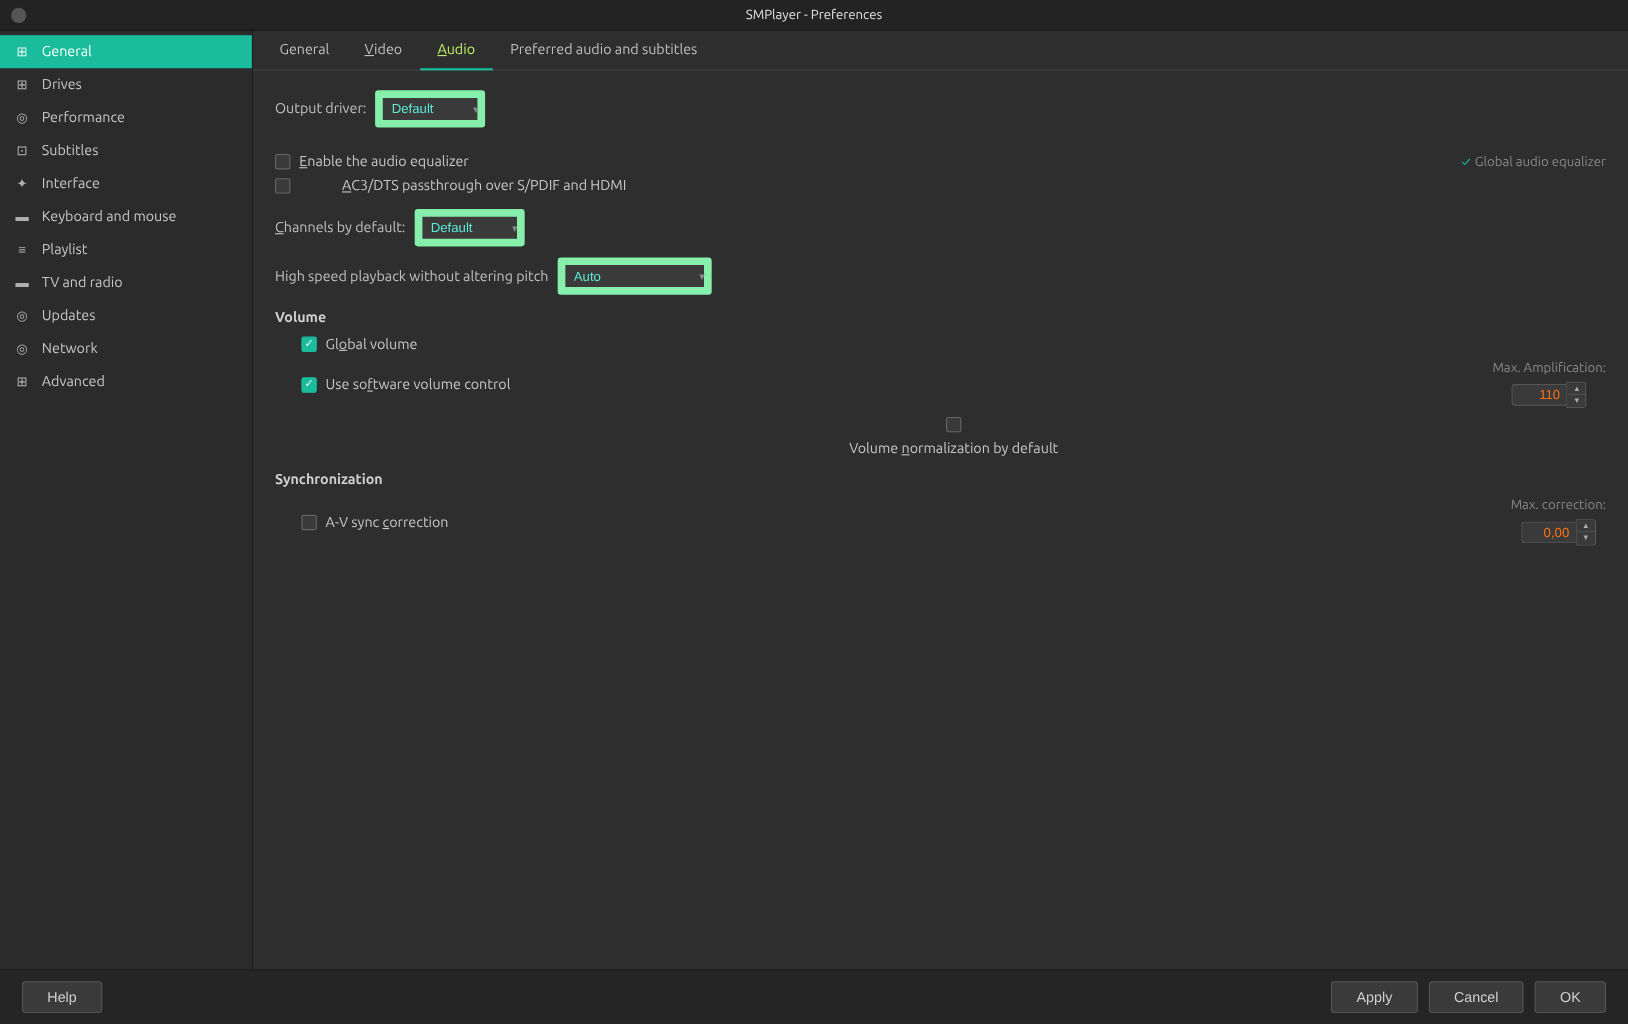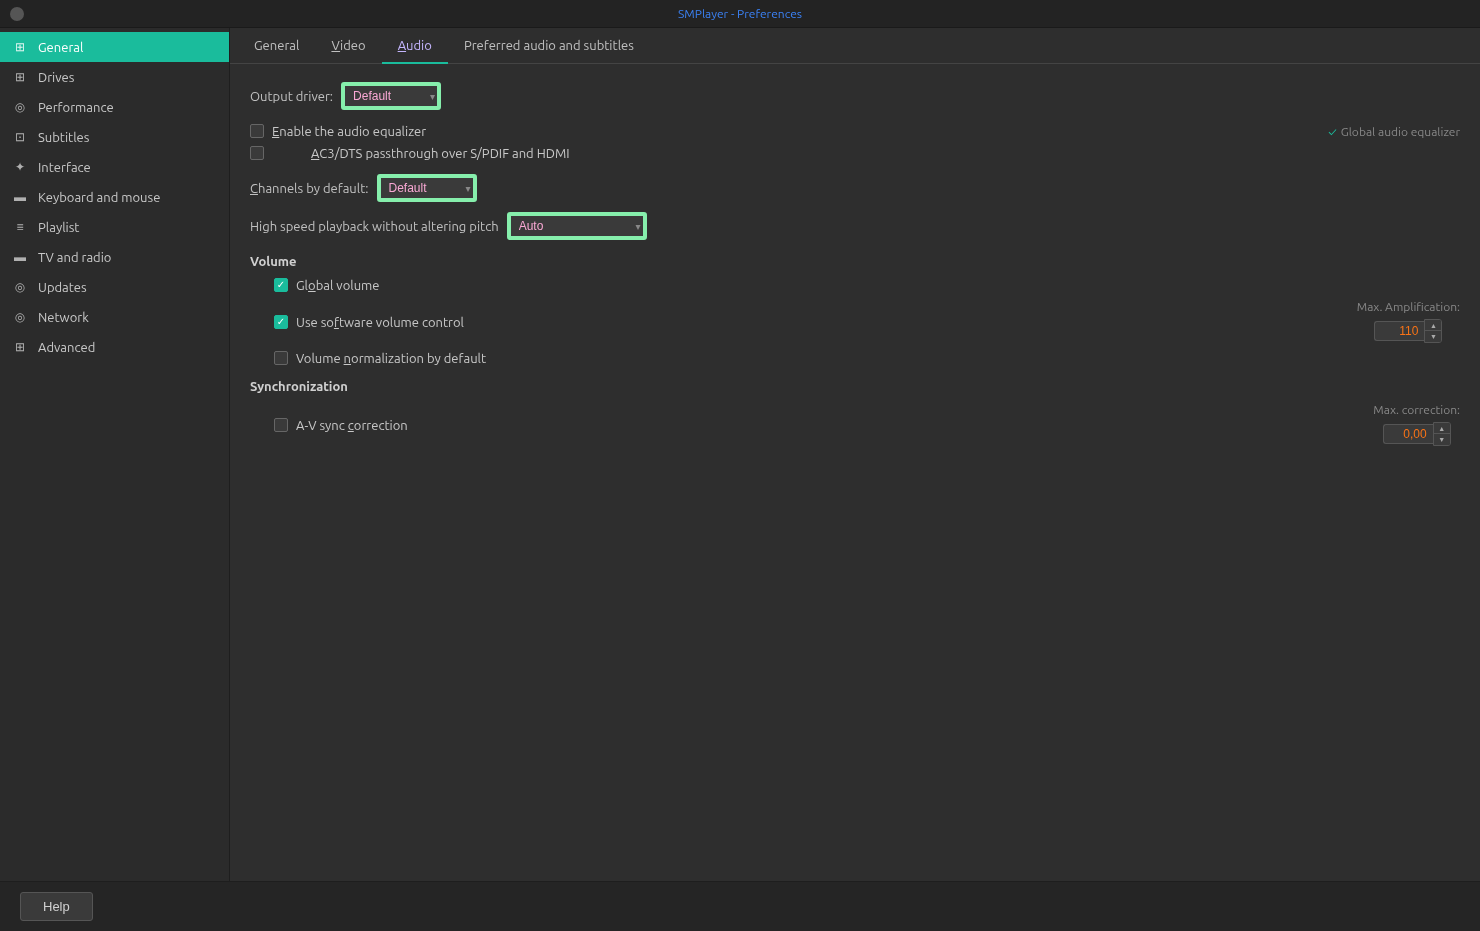--- a/index.html
+++ b/index.html
@@ -28,21 +28,21 @@
     .titlebar-close {
       position: absolute;
       left: 10px;
       width: 14px; height: 14px;
       background: #555;
       border-radius: 50%;
       display: flex; align-items: center; justify-content: center;
       cursor: pointer;
     }
     .titlebar-close::after { content: ''; }
-    .titlebar-title { font-size: 12px; color: #3b82f6; }
+    .titlebar-title { font-size: 12px; color: #e5e5e5; }
 
     
     .main-container {
       display: flex;
       flex: 1;
       overflow: hidden;
     }
 
     
     .sidebar {
@@ -91,50 +91,50 @@
     }
     .tab {
       padding: 10px 16px;
       cursor: pointer;
       color: #c0c0c0;
       font-size: 13px;
       border-bottom: 2px solid transparent;
       margin-bottom: -1px;
     }
     .tab.active {
-      color: #c4b5fd;
+      color: #bef264;
       border-bottom: 2px solid #1abc9c;
     }
     .tab-underline { text-decoration: underline; }
 
     
     .tab-content {
       flex: 1;
       padding: 18px 20px;
       overflow-y: auto;
     }
 
     
     .form-row {
       display: flex;
       align-items: center;
-      margin-bottom: 14px;
+      margin-bottom: 24px;
       gap: 8px;
     }
     .form-label {
       color: #c0c0c0;
       font-size: 13px;
       white-space: nowrap;
     }
     .form-label-underline { text-decoration: underline; }
 
     select.styled-select {
       background: #3a3a3a;
-      color: #f9a8d4;
-      border: 4px solid #86efac;
+      color: #5eead4;
+      border: 7px solid #86efac;
       border-radius: 3px;
       padding: 3px 6px 3px 8px;
       font-size: 12px;
       appearance: none;
       -webkit-appearance: none;
       cursor: pointer;
       min-width: 100px;
       position: relative;
     }
     .select-wrapper {
@@ -442,21 +442,21 @@
           <div class="spinbox-container">
             <input type="text" class="spinbox-input" value="110" style="">
             <div class="spinbox-btns">
               <button class="spinbox-btn">▲</button>
               <button class="spinbox-btn">▼</button>
             </div>
           </div>
         </div>
       </div>
 
-      <div class="checkbox-row indented" style="margin-bottom:14px;">
+      <div class="checkbox-row indented" style="margin-bottom:14px;flex-direction:column;">
         <input type="checkbox" id="norm-cb" style="">
         <label class="checkbox-label" for="norm-cb">
           Volume <span class="ul">n</span>ormalization by default
         </label>
       </div>
 
       <div class="section-title">Synchronization</div>
 
 
       <div class="full-row">
@@ -479,13 +479,18 @@
       </div>
 
     </div>
 
   </div>
 
 </div>
 
 <div class="bottom-bar">
   <button class="btn">Help</button>
+  <div class="btn-right-group">
+    <button class="btn">Apply</button>
+    <button class="btn">Cancel</button>
+    <button class="btn">OK</button>
+  </div>
 </div>
 
 </body></html>

